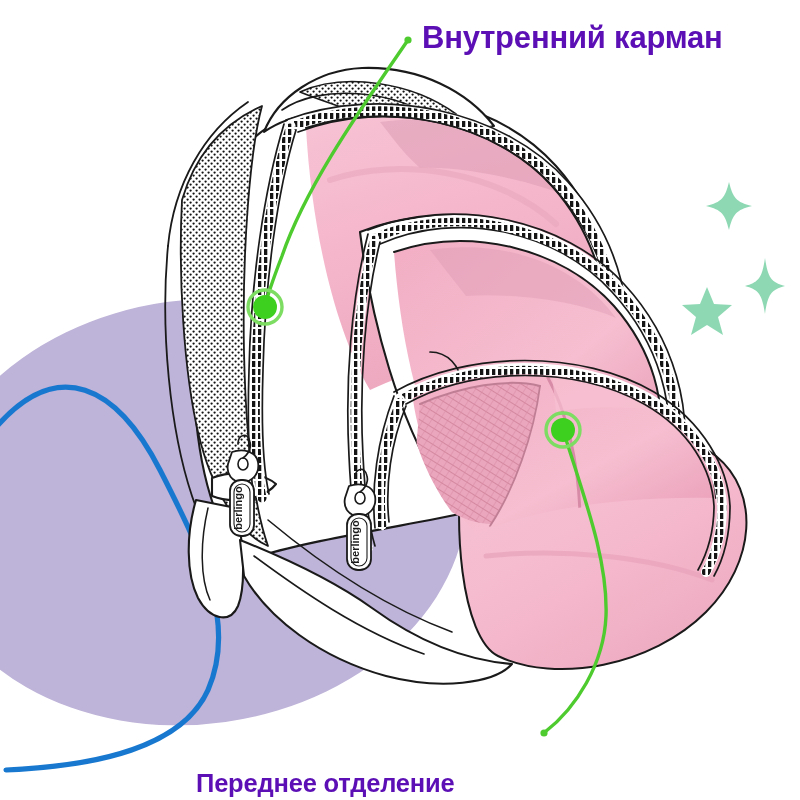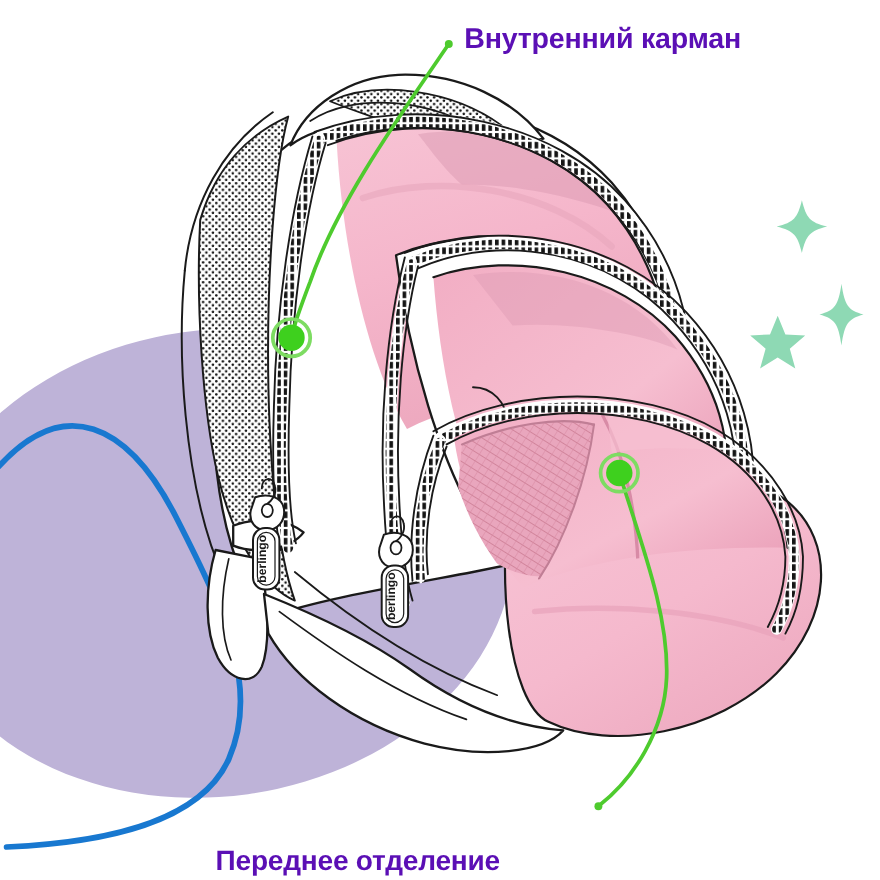--- a/index.html
+++ b/index.html
@@ -28,21 +28,21 @@
     color: #5b0fb5;
     font-weight: bold;
     letter-spacing: -0.2px;
     line-height: 1.12;
     white-space: pre;
     font-family: "Liberation Sans", sans-serif;
   }
   #label-top {
     left: 422px;
     top: 21px;
-    font-size: 26px;
+    font-size: 31px;
   }
   #label-bottom {
     left: 196px;
     top: 712px;
     font-size: 25.5px;
   }
 </style>
 </head>
 <body>
 

